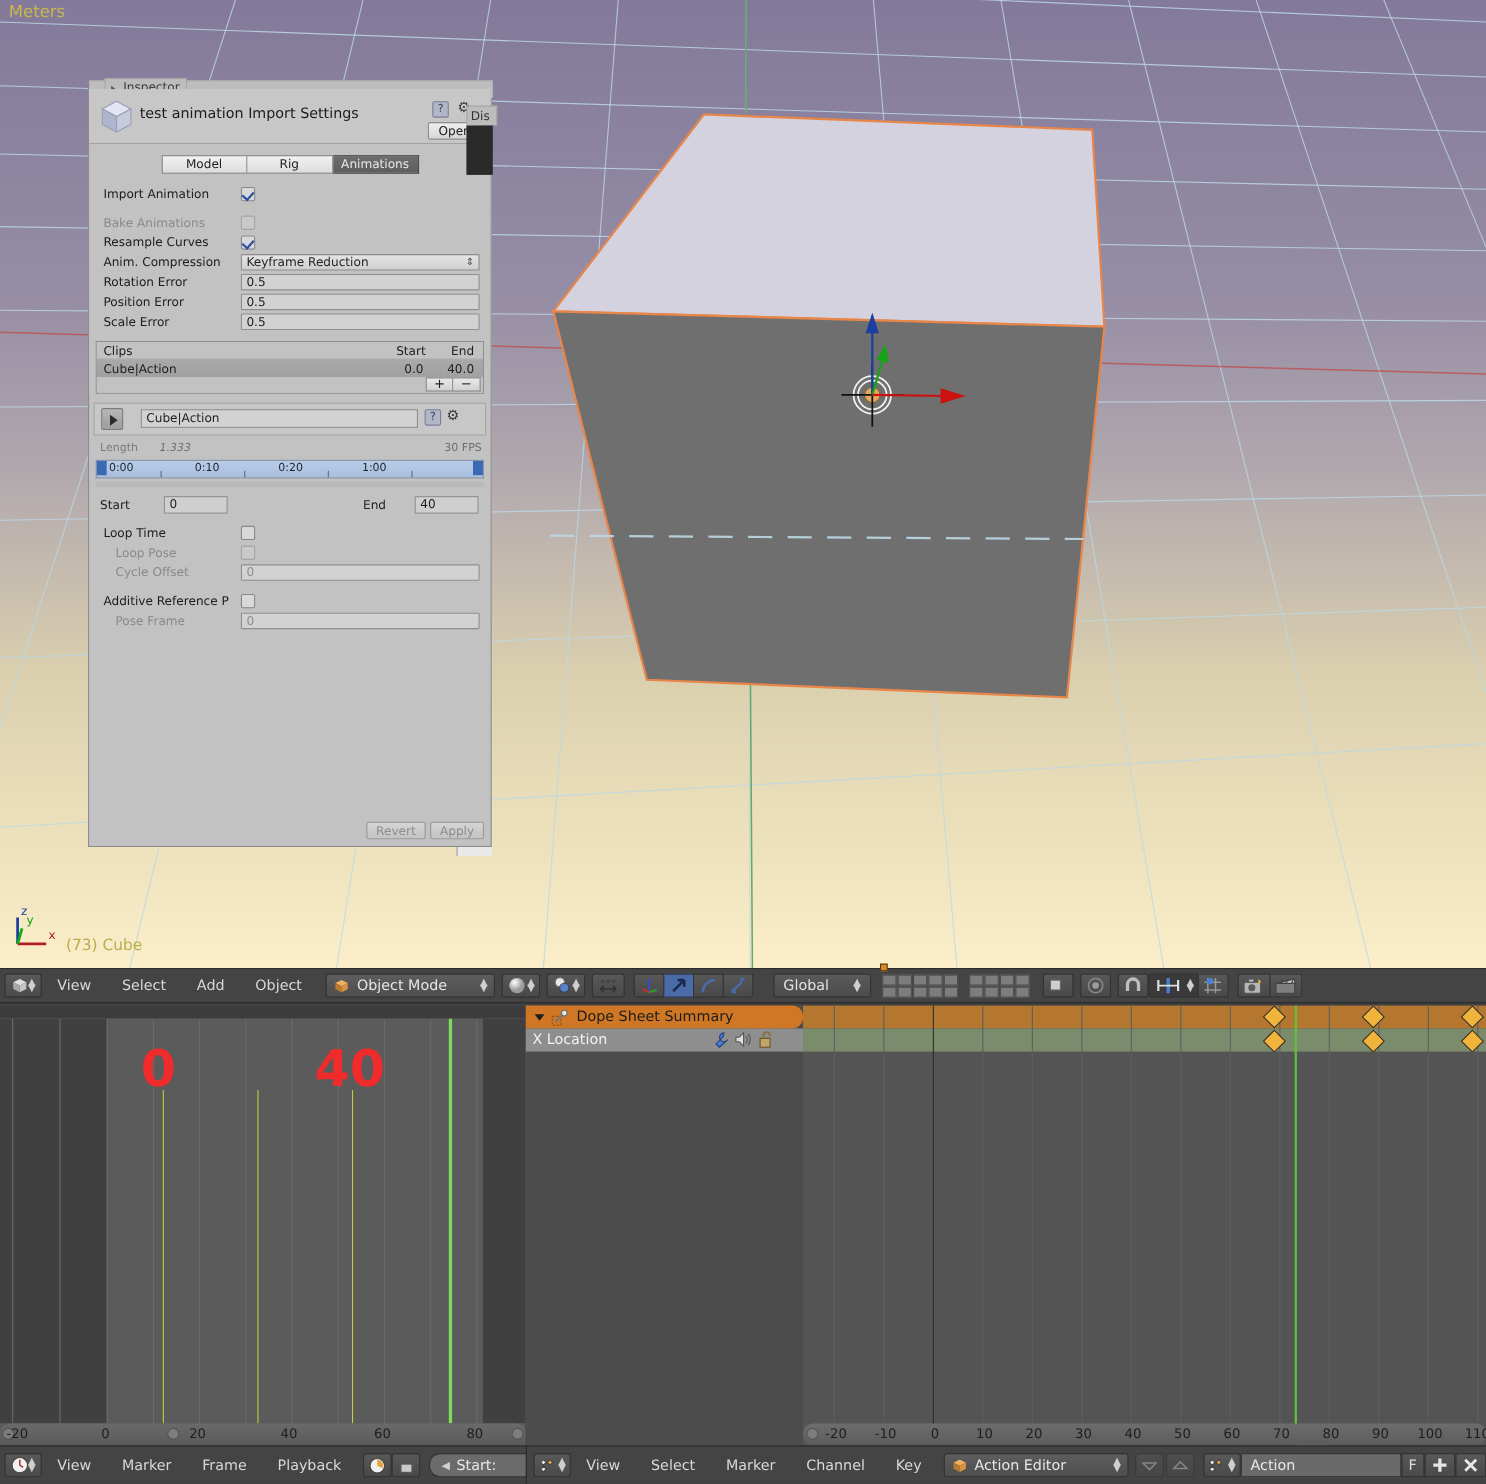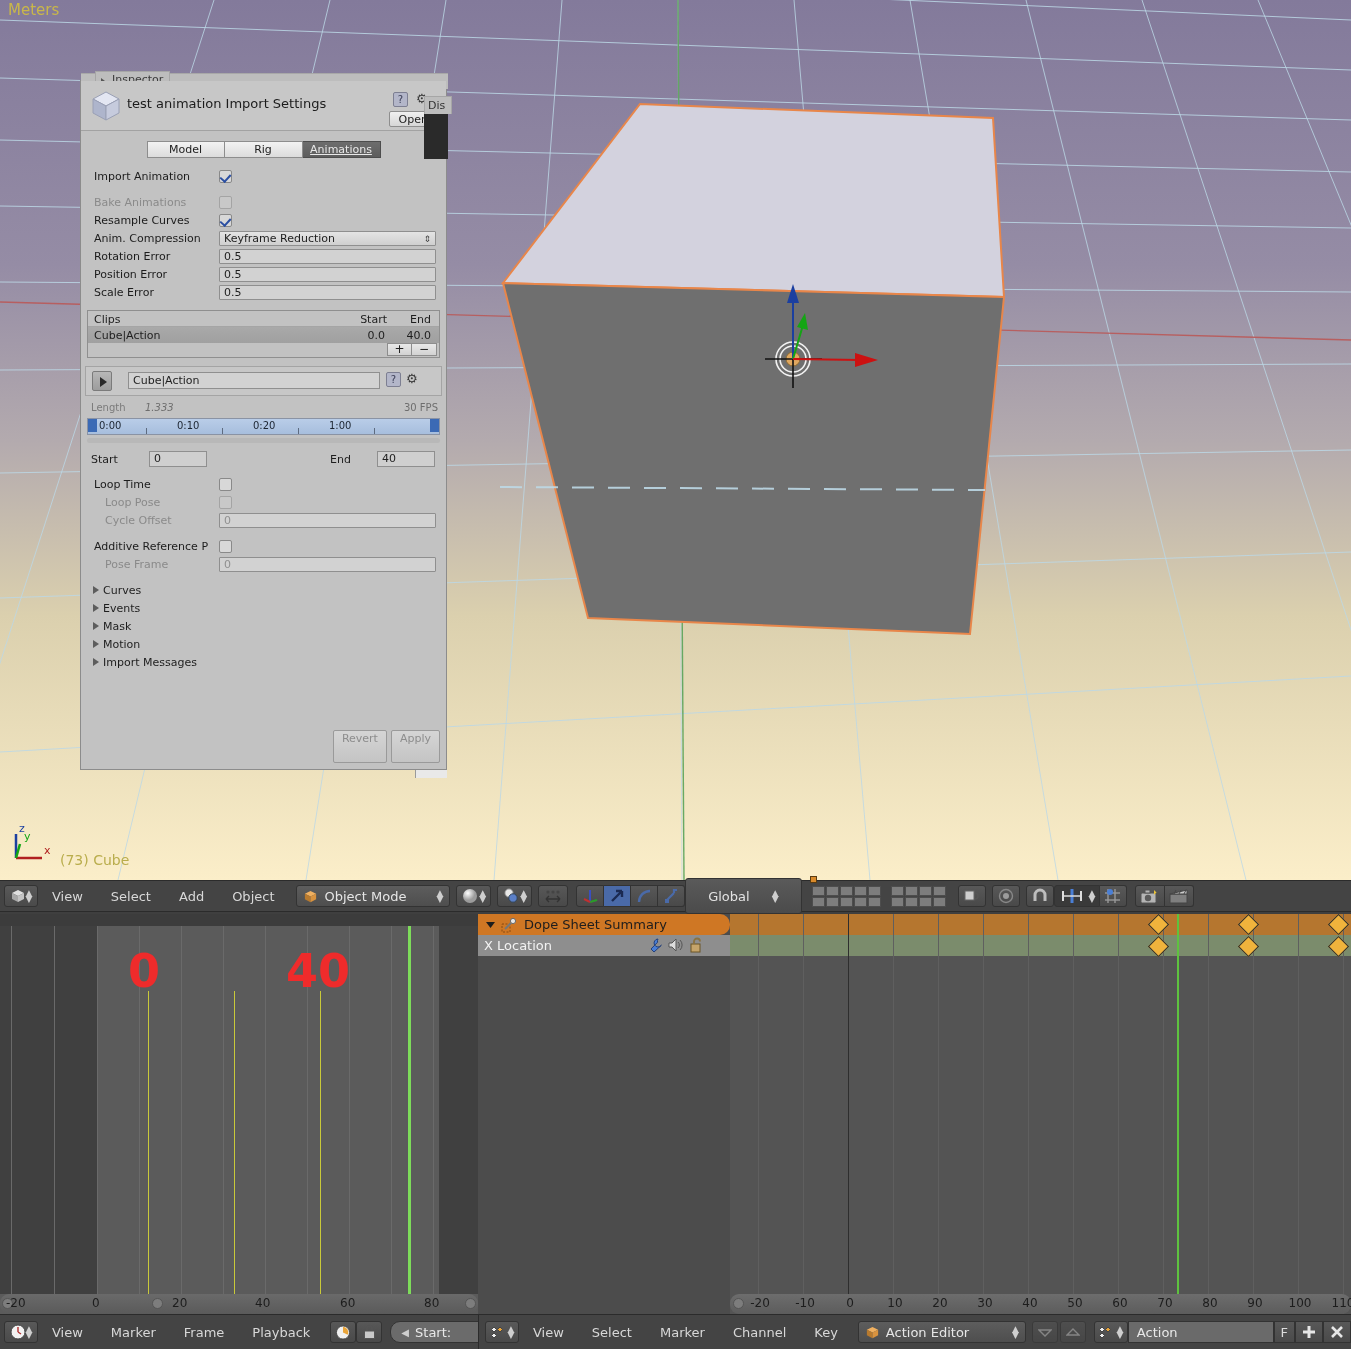--- a/index.html
+++ b/index.html
@@ -66,21 +66,21 @@
     background:linear-gradient(#f0f0f0,#d6d6d6); border:1px solid #8e8e8e;
     border-radius:2px; font-size:11px; line-height:15px; color:#1e1e1e;
   }
   .tabs-row { display:flex; justify-content:center; margin-top:10px; }
   .tab {
     width:78px; height:17px; line-height:16px; text-align:center; font-size:11px;
     background:linear-gradient(#f2f2f2,#dcdcdc); border:1px solid #8d8d8d;
     color:#1c1c1c;
   }
   .tab + .tab { border-left:none; }
-  .tab.active { background:linear-gradient(#6d6d6d,#5d5d5d); color:#e8e8e8; border-color:#4d4d4d;text-decoration:underline; }
+  .tab.active { background:linear-gradient(#6d6d6d,#5d5d5d); color:#e8e8e8; border-color:#4d4d4d; }
 
   .frow { position:relative; height:18px; margin:0 6px; }
   .flabel { position:absolute; left:7px; top:2px; font-size:11px; color:#1c1c1c; }
   .flabel.dim { color:#8a8a8a; }
   .fcheck {
     position:absolute; left:132px; top:2px; width:13px; height:13px;
     background:#d8d8d8; border:1px solid #898989; border-radius:2px;
   }
   .fcheck.on:after {
     content:""; position:absolute; left:2px; top:1px; width:5px; height:8px;
@@ -154,21 +154,21 @@
   .se-in { position:absolute; height:16px; width:58px; background:#cfcfcf;
     border:1px solid #8f8f8f; font-size:11px; padding:0 4px; line-height:14px; }
 
   .tri { position:absolute; left:6px; top:4px;
     border-left:6px solid #5d5d5d; border-top:4px solid transparent;
     border-bottom:4px solid transparent; }
   .foldrow { position:relative; height:18px; margin:0 6px; }
   .foldrow .fl { position:absolute; left:16px; top:2px; font-size:11px; }
 
   .btnrow { position:absolute; right:6px; bottom:6px; display:flex; gap:4px; }
-  .gbtn { height:33px; padding:0 8px; font-size:11px; line-height:15px;
+  .gbtn { height:16px; padding:0 8px; font-size:11px; line-height:15px;
     background:linear-gradient(#d5d5d5,#c4c4c4); border:1px solid #9a9a9a;
     border-radius:2px; color:#8d8d8d; }
 
   #dis-tab {
     position:absolute; left:424px; top:96px; width:28px; height:18px;
     background:#bdbdbd; border:1px solid #a6a6a6; border-bottom:none;
     font-size:11px; color:#333; padding-left:3px; line-height:17px; z-index:11;
   }
   #dis-panel {
     position:absolute; left:424px; top:114px; width:24px; height:45px;
@@ -203,23 +203,23 @@
     height:22px; min-width:26px; background:linear-gradient(#585858,#494949);
     border:1px solid #333; border-radius:3px; display:flex; align-items:center;
     justify-content:center; padding:0 4px; margin-left:6px; color:#ddd; font-size:12px;
   }
   .b-grp { display:flex; margin-left:8px; }
   .b-grp .b-smallbtn { margin-left:0; border-radius:0; border-left:none; }
   .b-grp .b-smallbtn:first-child { border-radius:3px 0 0 3px; border-left:1px solid #333; }
   .b-grp .b-smallbtn:last-child { border-radius:0 3px 3px 0; }
   .b-spin { display:flex; flex-direction:column; line-height:6px; font-size:9px; color:#cfcfcf; }
   .b-orient {
-    height:36px; background:linear-gradient(#5a5a5a,#4b4b4b); border:1px solid #333;
-    border-radius:3px; display:flex; align-items:center; padding:0 22px; gap:22px;
-    color:#e2e2e2; font-size:13px; margin-left:0;
+    height:22px; background:linear-gradient(#5a5a5a,#4b4b4b); border:1px solid #333;
+    border-radius:3px; display:flex; align-items:center; padding:0 8px; gap:22px;
+    color:#e2e2e2; font-size:13px; margin-left:18px;
   }
   .cellgrid { display:grid; grid-template-columns:repeat(5,13px); grid-template-rows:repeat(2,10px); gap:1px; }
   .cellgrid.c4 { grid-template-columns:repeat(4,13px); }
   .cell { background:#7d7d7d; border:1px solid #4d4d4d; }
 
   
   #b-timeline { position:absolute; left:0; top:34px; width:478px; height:400px; background:#5b5b5b; }
   #tl-scrollrow { position:absolute; left:0; top:0; width:478px; height:12px; background:#3c3c3c; }
   #tl-canvas { position:absolute; left:0; top:12px; width:478px; height:368px; background:#5b5b5b; overflow:hidden; }
   .tl-dark { position:absolute; top:0; height:368px; background:#404040; }
@@ -489,42 +489,20 @@
       </div>
       <div class="frow" style="margin-top:8px;">
         <span class="flabel">Additive Reference P</span>
         <span class="fcheck" style="left:132px;"></span>
       </div>
       <div class="frow">
         <span class="flabel dim" style="left:18px;">Pose Frame</span>
         <span class="ffield dim">0</span>
       </div>
 
-      <div style="margin-top:8px;">
-        <div class="foldrow">
-          <span class="tri"></span>
-          <span class="fl">Curves</span>
-        </div>
-        <div class="foldrow">
-          <span class="tri"></span>
-          <span class="fl">Events</span>
-        </div>
-        <div class="foldrow">
-          <span class="tri"></span>
-          <span class="fl">Mask</span>
-        </div>
-        <div class="foldrow">
-          <span class="tri"></span>
-          <span class="fl">Motion</span>
-        </div>
-        <div class="foldrow">
-          <span class="tri"></span>
-          <span class="fl">Import Messages</span>
-        </div>
-      </div>
 
       <div class="btnrow">
         <div class="gbtn">Revert</div>
         <div class="gbtn">Apply</div>
       </div>
     </div>
   </div>
 
   <div id="blender">
 

